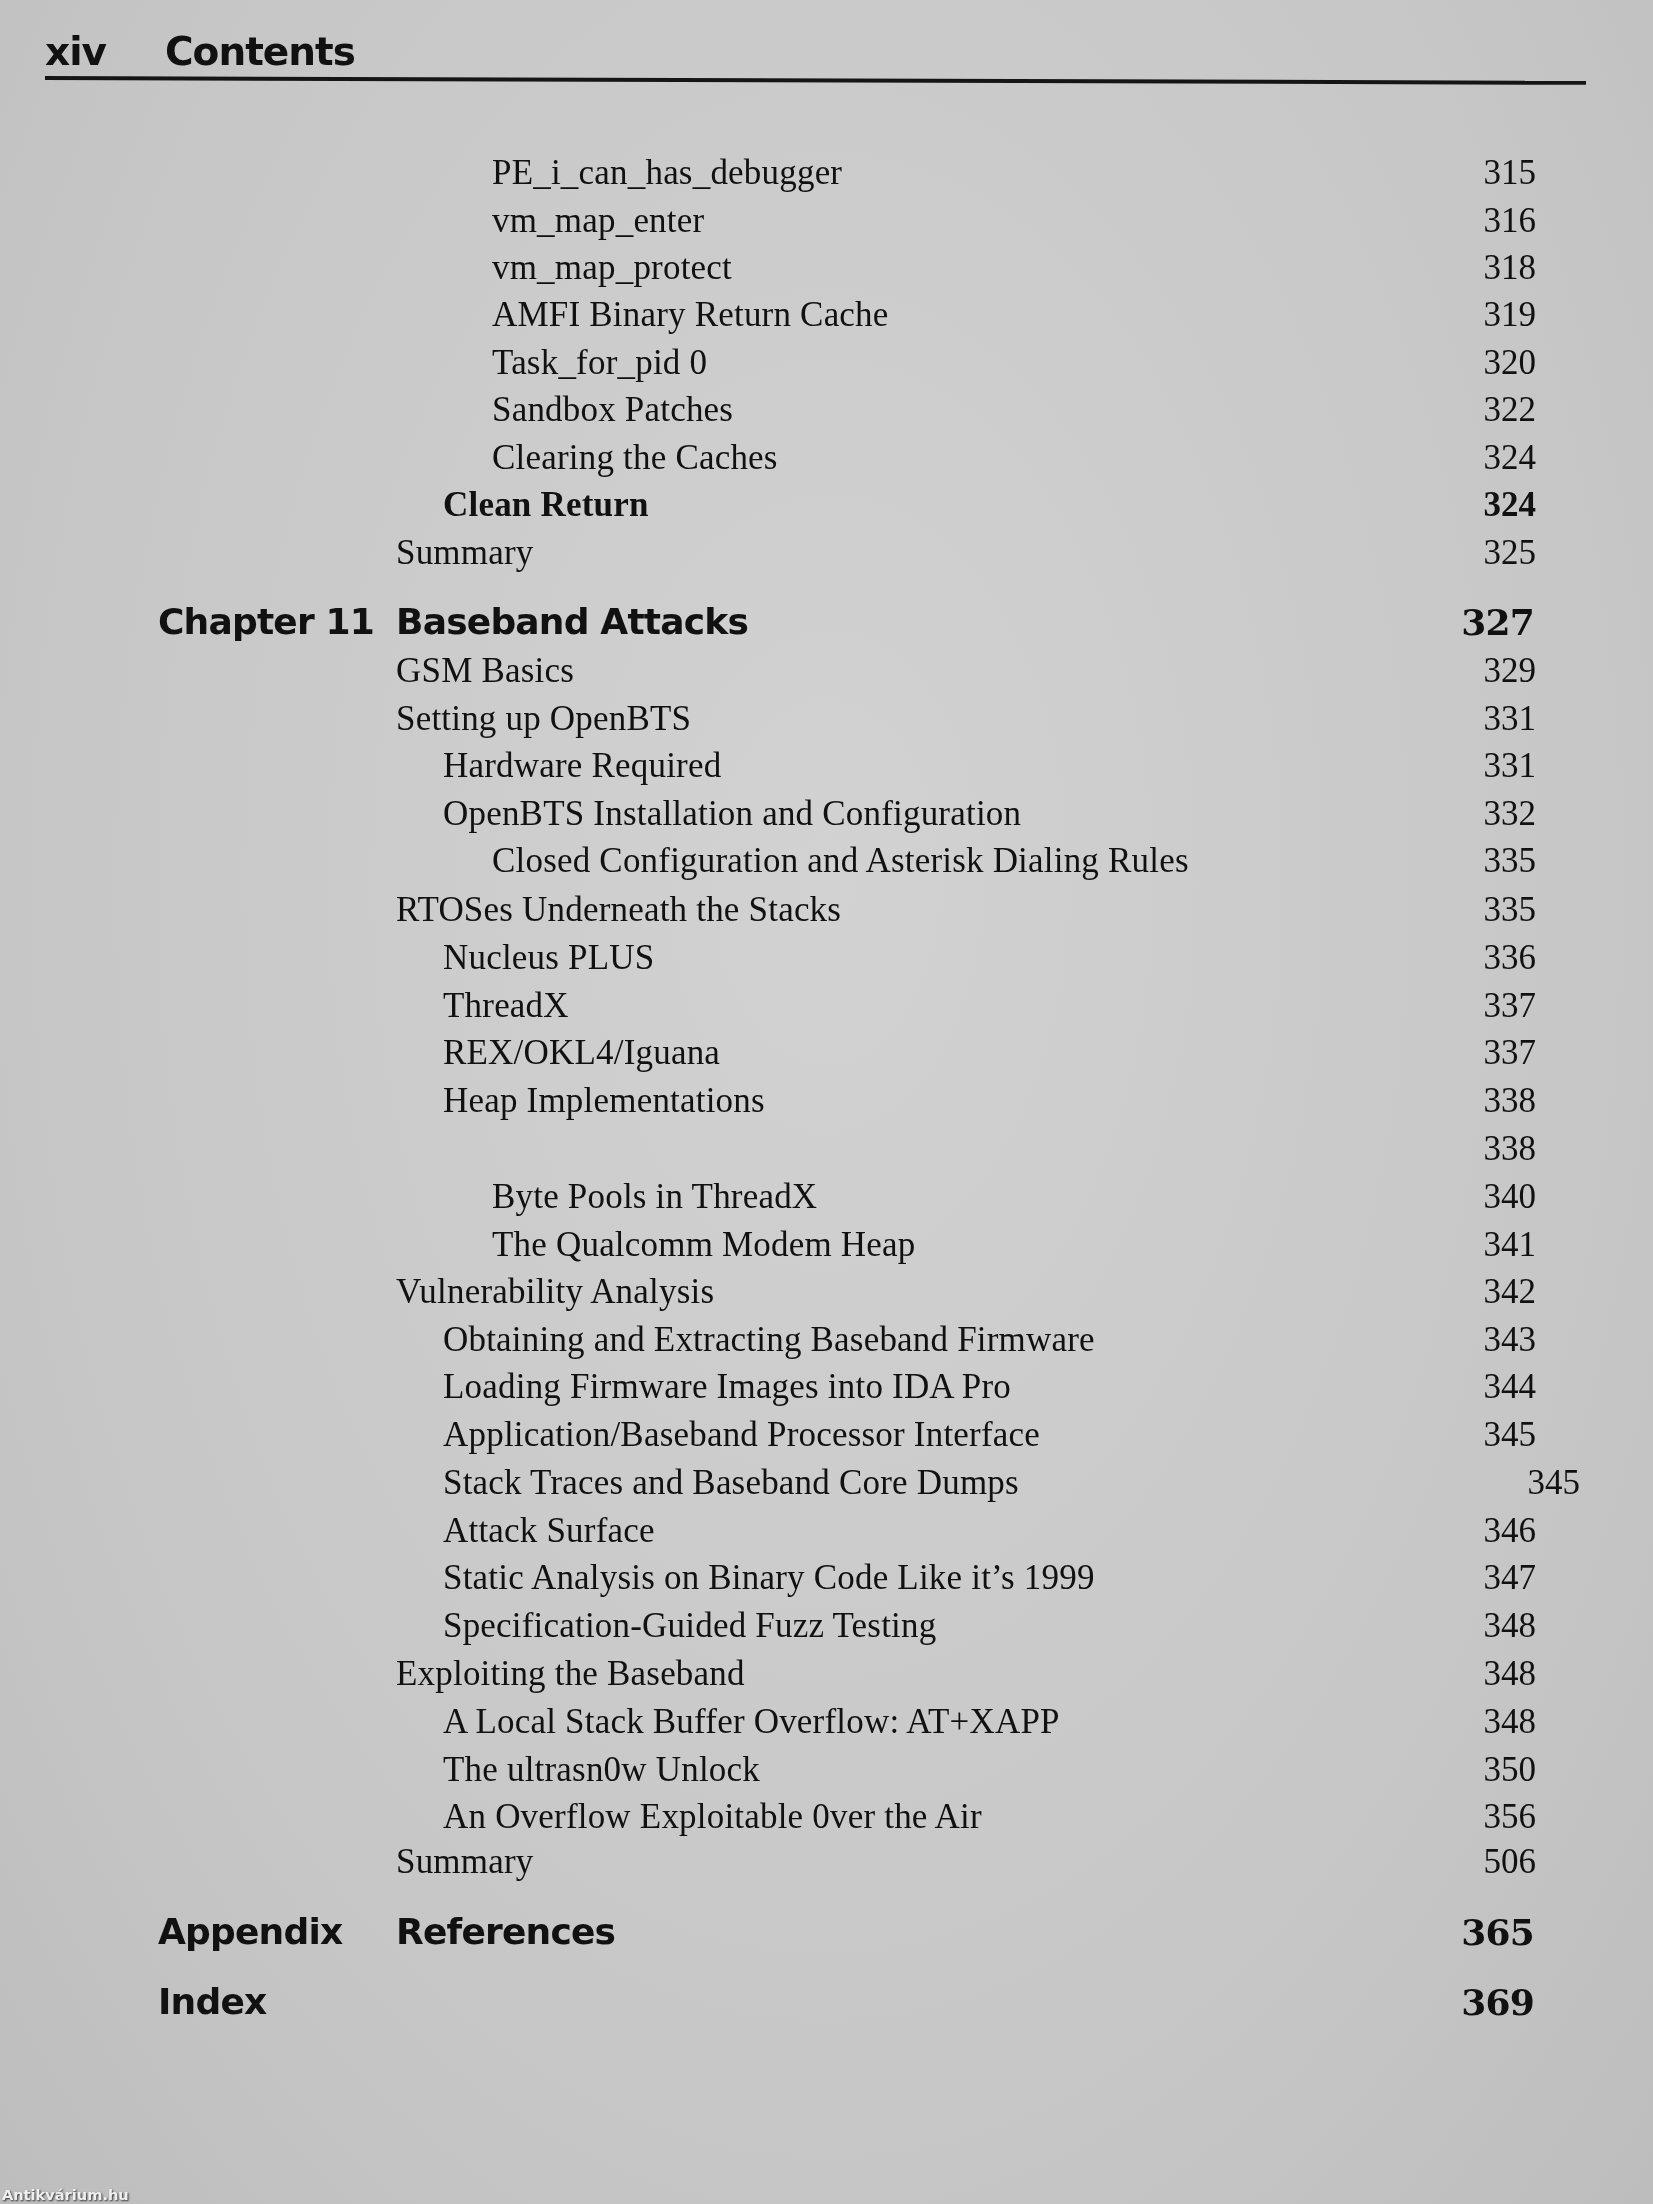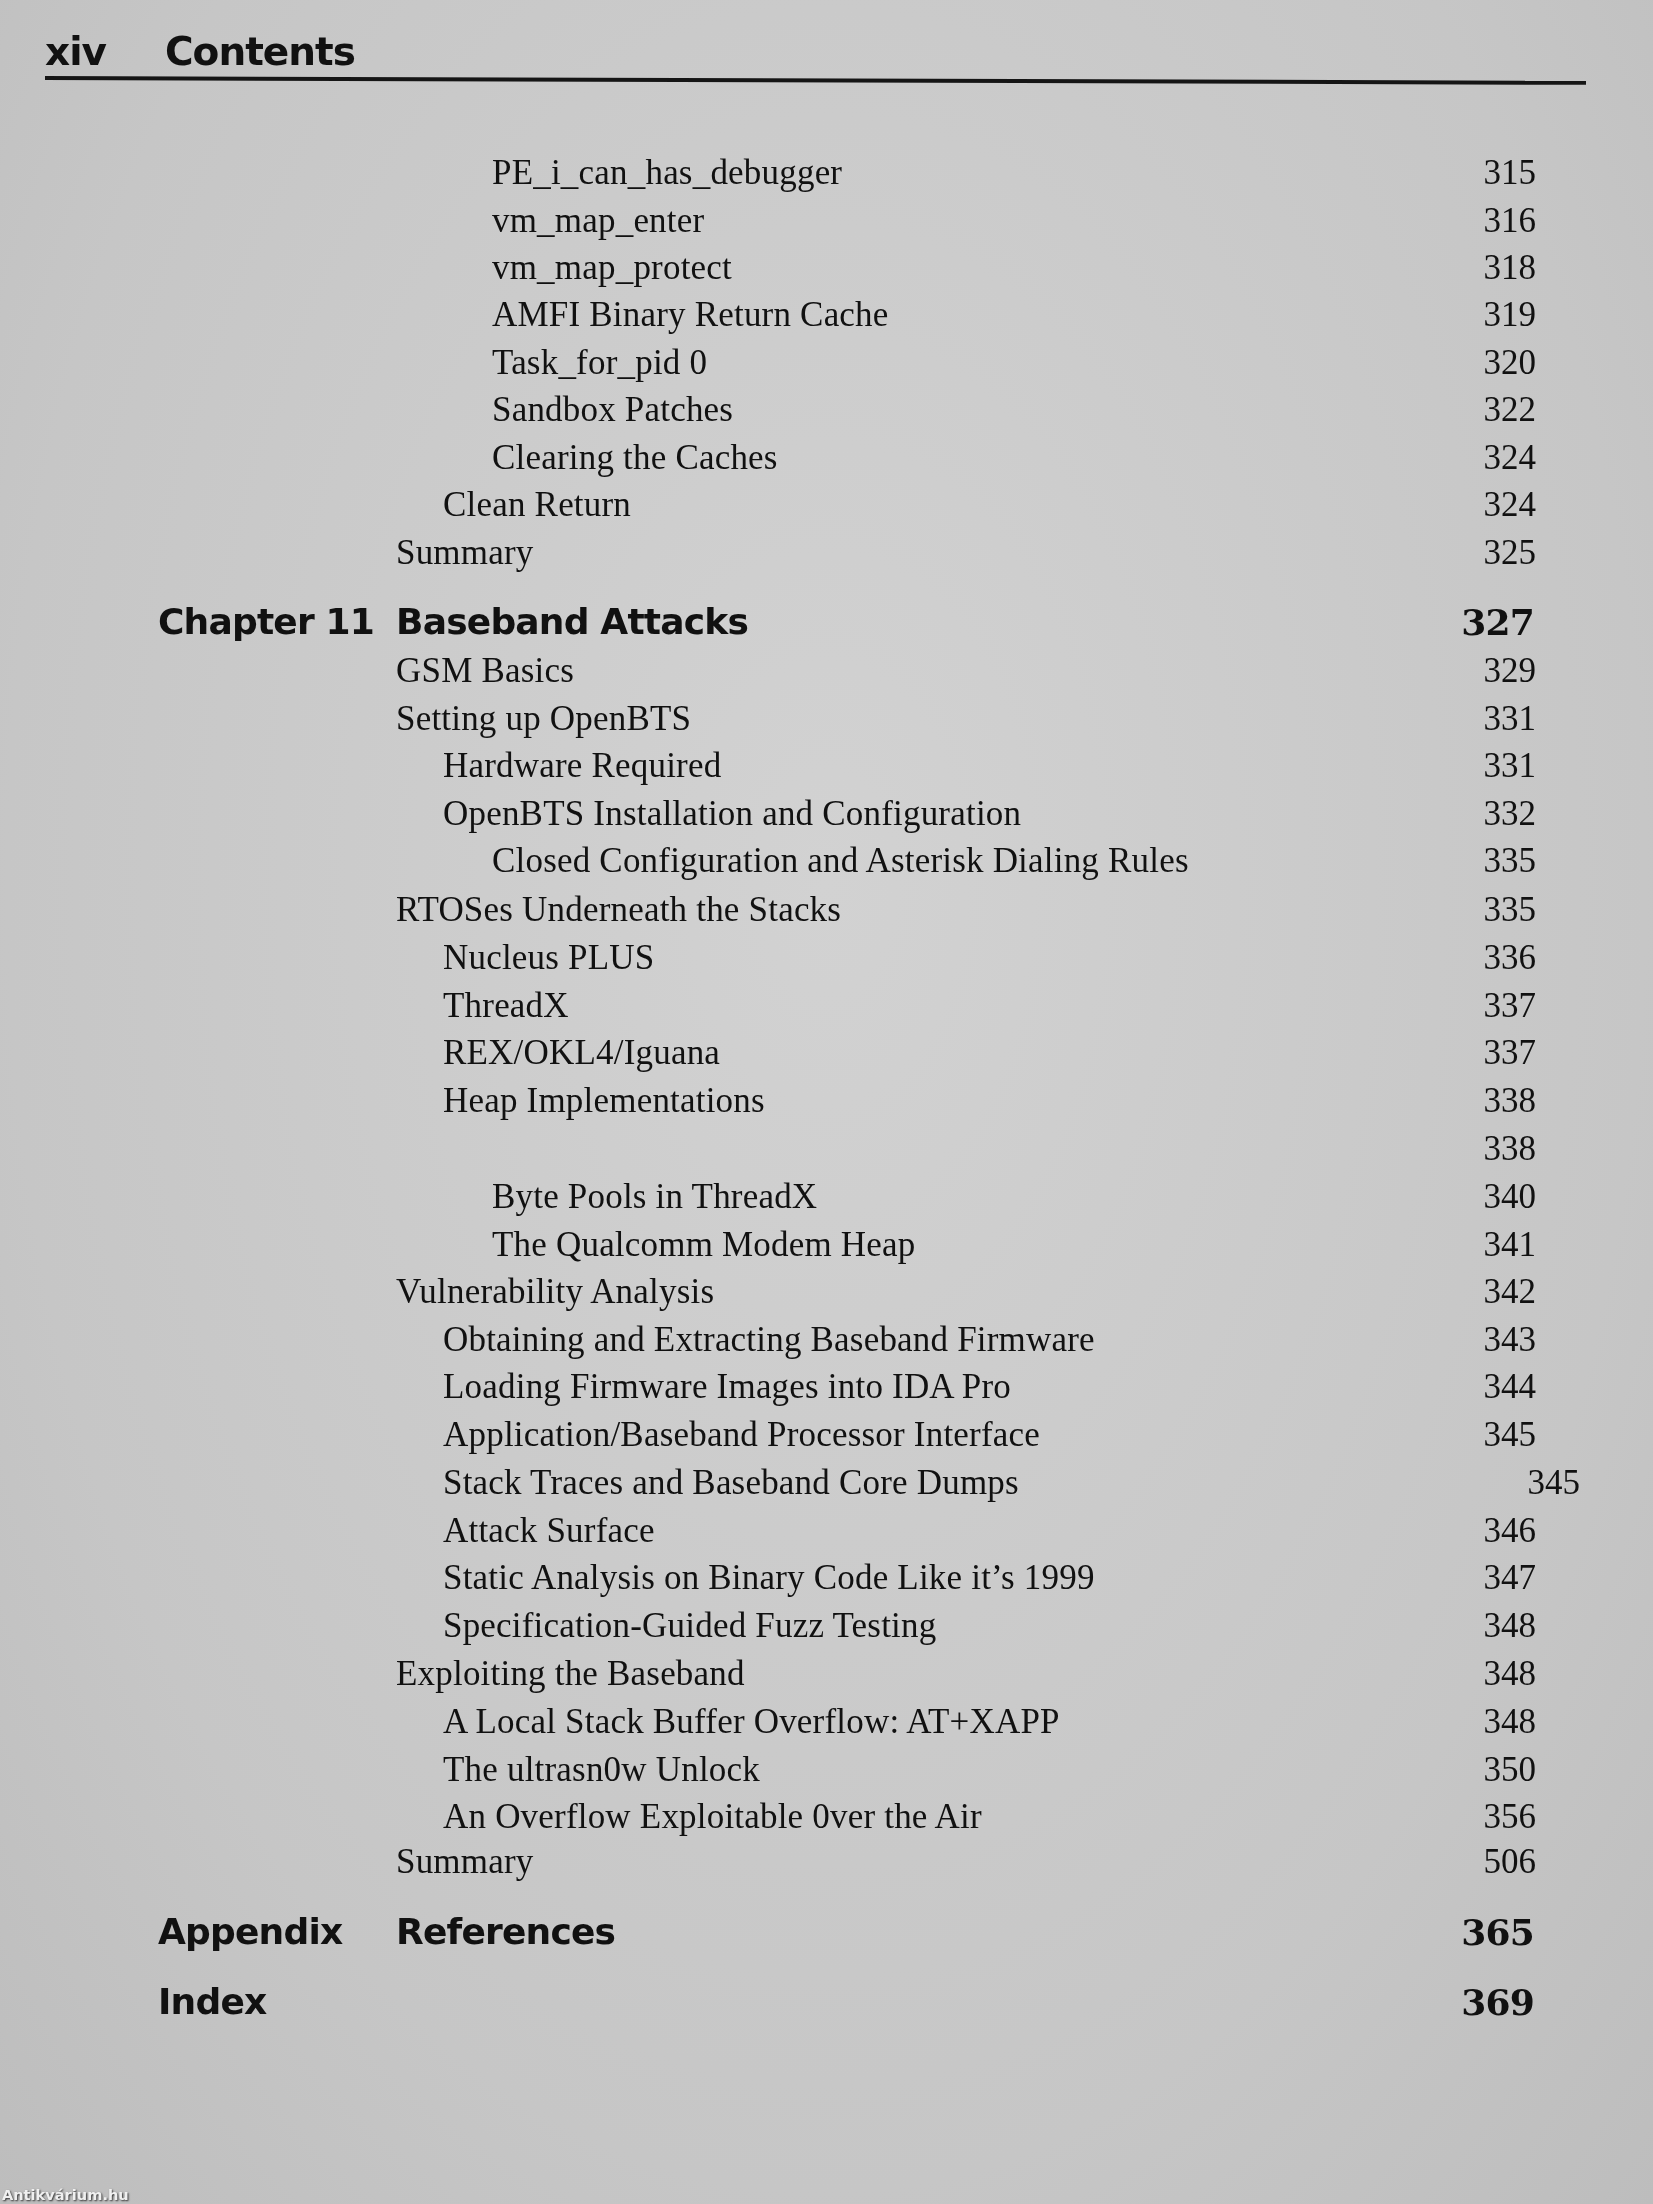--- a/index.html
+++ b/index.html
@@ -54,21 +54,21 @@
       <span class="pg">320</span>
     </div>
     <div class="row" style="top: 390px;">
       <span class="t l2">Sandbox Patches</span>
       <span class="pg">322</span>
     </div>
     <div class="row" style="top: 438px;">
       <span class="t l2">Clearing the Caches</span>
       <span class="pg">324</span>
     </div>
-    <div class="row" style="top: 485px;">
+    <div class="row" style="top: 485px; font-weight: bold;">
       <span class="t l1">Clean Return</span>
       <span class="pg">324</span>
     </div>
     <div class="row" style="top: 533px;">
       <span class="t l0">Summary</span>
       <span class="pg">325</span>
     </div>
     <div class="row" style="top: 601px;">
       <span class="t lbl bold">Chapter 11</span>
       <span class="t l0 bold">Baseband Attacks</span>

